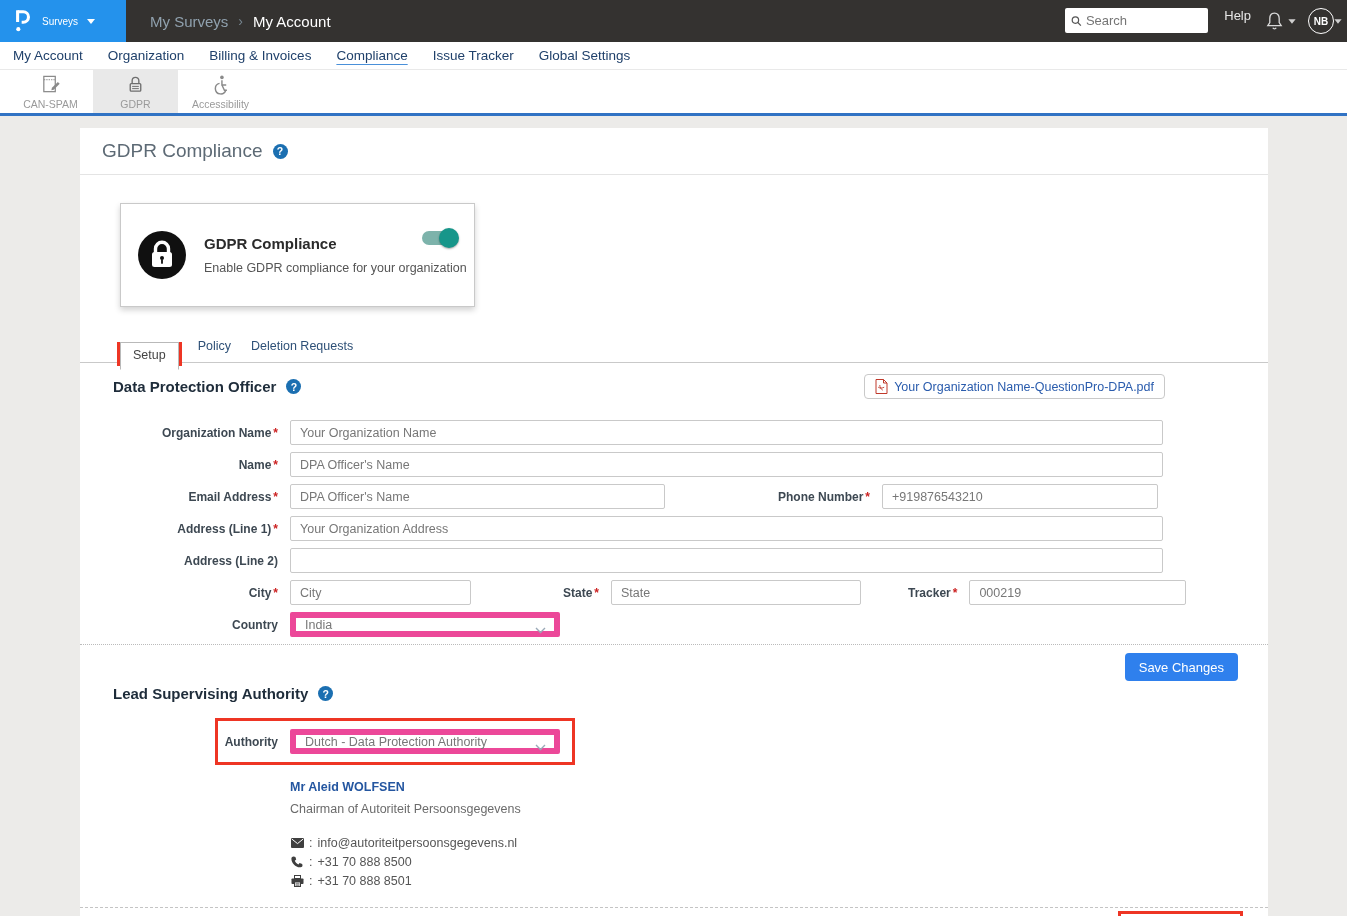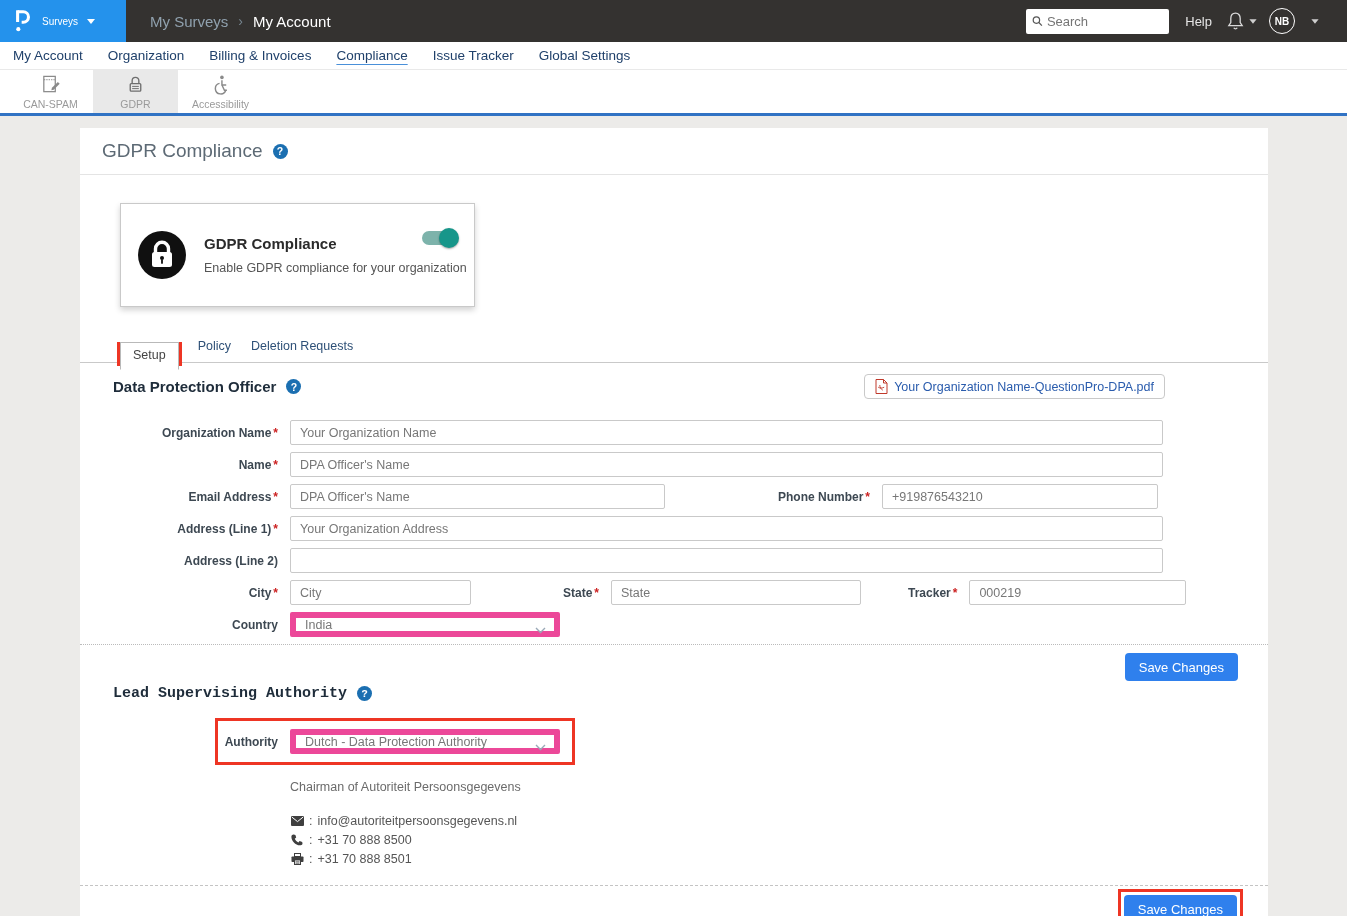--- a/index.html
+++ b/index.html
@@ -11,26 +11,26 @@
   .topbar { position:absolute; top:0; left:0; width:100%; height:42px; background:#343230; display:flex; align-items:center; }
   .logo-area { width:126px; height:42px; background:#2492ec; display:flex; align-items:center; padding-left:14px; cursor:pointer; flex:none; }
   .logo-area .prod { color:#fff; font-size:10px; margin-left:10px; }
   .caret { width:0; height:0; border-left:4px solid transparent; border-right:4px solid transparent; border-top:5px solid #fff; display:inline-block; }
   .caret.sm { border-top-color:#cfcfcf; transform:scale(.9); }
   .logo-area .caret { margin-left:9px; }
   .breadcrumb { margin-left:24px; font-size:15px; display:flex; align-items:center; gap:10px; }
   .bc-parent { color:#90a1ae; cursor:pointer; }
   .bc-sep { color:#76858f; font-size:14px; }
   .bc-current { color:#ffffff; }
-  .topbar-right { margin-left:auto; display:flex; align-items:center; padding-right:28px; }
+  .topbar-right { margin-left:auto; display:flex; padding-right:5px; }
   .search-box { width:143px; height:25px; background:#fff; border-radius:2px; display:flex; align-items:center; padding:0 6px; }
   .search-box input { border:none; outline:none; width:100%; font-size:13px; color:#555; margin-left:4px; font-family:"Liberation Sans",sans-serif; }
   .help-label { color:#e6e6e6; font-size:13px; margin-left:16px; cursor:pointer; }
   .bell-wrap { display:flex; align-items:center; margin-left:14px; cursor:pointer; gap:4px; }
-  .avatar-wrap { display:flex; align-items:center; margin-left:12px; cursor:pointer; gap:16px; }
+  .avatar-wrap { display:flex; align-items:center; margin-left:12px; cursor:pointer; gap:0; }
   .avatar { width:26px; height:26px; border:1.5px solid #fff; border-radius:50%; color:#fff; font-size:10px; font-weight:bold; display:flex; align-items:center; justify-content:center; }
 
   
   .mainnav { position:absolute; top:42px; left:0; width:100%; height:28px; background:#fff; display:flex; align-items:center; gap:25px; padding-left:13px; font-size:13.5px; border-bottom:1px solid #e9e9e9; }
   .mainnav .nav-item { color:#20416b; cursor:pointer; }
   .mainnav .nav-item.active { text-decoration:underline; text-underline-offset:4px; text-decoration-color:#4a90d9; }
 
   
   .subnav { position:absolute; top:70px; left:0; width:100%; height:46px; background:#fff; border-bottom:3px solid #3173c4; display:flex; align-items:stretch; padding-left:8px; }
   .subtab { width:85px; display:flex; flex-direction:column; align-items:center; justify-content:center; gap:3px; cursor:pointer; }
@@ -83,21 +83,21 @@
   .select { position:relative; height:25px; border:6px solid #ec4899; border-radius:2px; background:#fff; display:flex; align-items:center; padding:0 26px 0 9px; font-size:12.5px; color:#777; cursor:pointer; }
   .select svg { position:absolute; right:8px; top:9px; }
   .w-country { width:270px; }
 
   .hr-dotted { border:none; border-top:1px dotted #bbb; margin-top:7px; }
   .hr-dashed { border:none; border-top:1px dashed #c4c4c4; margin-top:19px; }
 
   .save-row { display:flex; justify-content:flex-end; padding-right:30px; margin-top:8px; }
   .btn-primary { background:#2f80ed; border:none; border-radius:4px; color:#fff; font-size:13px; padding:0 14px; height:28px; cursor:pointer; font-family:"Liberation Sans",sans-serif; }
 
-  .lsa-head-row { display:flex; align-items:center; margin:4px 0 0 33px;font-family:Liberation Mono, monospace; }
+  .lsa-head-row { display:flex; align-items:center; margin:4px 0 0 33px; }
 
   .authority-wrap { display:inline-flex; align-items:center; border:3px solid #ee3524; margin:16px 0 0 135px; padding:8px 12px 8px 0; }
   .authority-wrap .flabel { width:60px; }
 
   .contact-block { margin:15px 0 0 210px; }
   .contact-name { font-size:12.5px; font-weight:bold; color:#2456a0; }
   .contact-role { font-size:12.5px; color:#6b6b6b; margin-top:8px; }
   .contact-lines { margin-top:19px; }
   .cline { display:flex; align-items:center; gap:5px; font-size:12.5px; color:#555; margin-top:4px; height:15px; }
   .cline .ic { width:14px; display:flex; justify-content:center; flex:none; }
@@ -290,20 +290,21 @@
       <label class="flabel">Authority</label>
       <div class="select w-country">
         <span>Dutch - Data Protection Authority</span>
         <svg width="11" height="7" viewBox="0 0 11 7">
             <path d="M1 1l4.5 4.5L10 1" fill="none" stroke="#9aa9b7" stroke-width="1.4"></path>
           </svg>
       </div>
     </div>
 
     <div class="contact-block">
+      <div class="contact-name">Mr Aleid WOLFSEN</div>
       <div class="contact-role">Chairman of Autoriteit Persoonsgegevens</div>
       <div class="contact-lines">
         <div class="cline">
           <span class="ic">
             <svg width="13" height="10" viewBox="0 0 13 10">
                 <rect width="13" height="10" rx="1" fill="#3f3f3f"></rect>
                 <path d="M.8 1 6.5 5.6 12.2 1" stroke="#fff" fill="none"></path>
               </svg>
           </span>
           <span>:</span>

